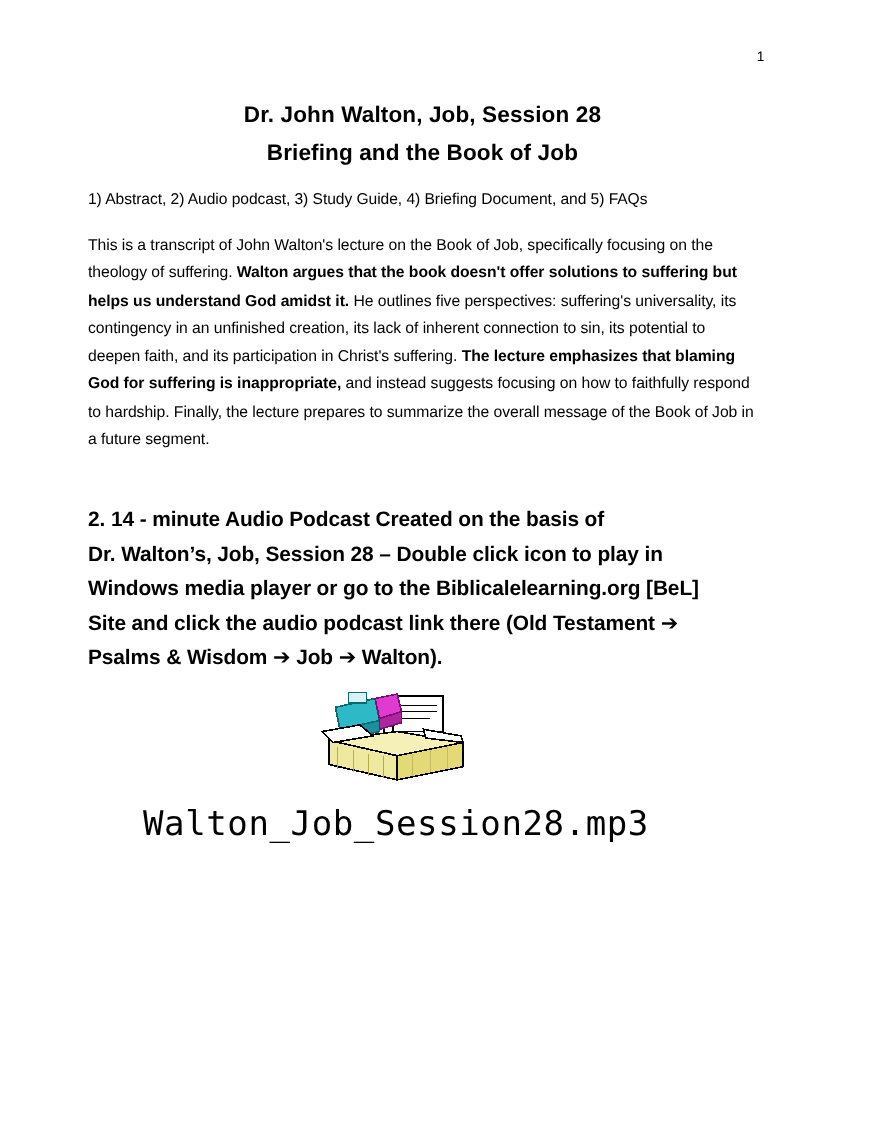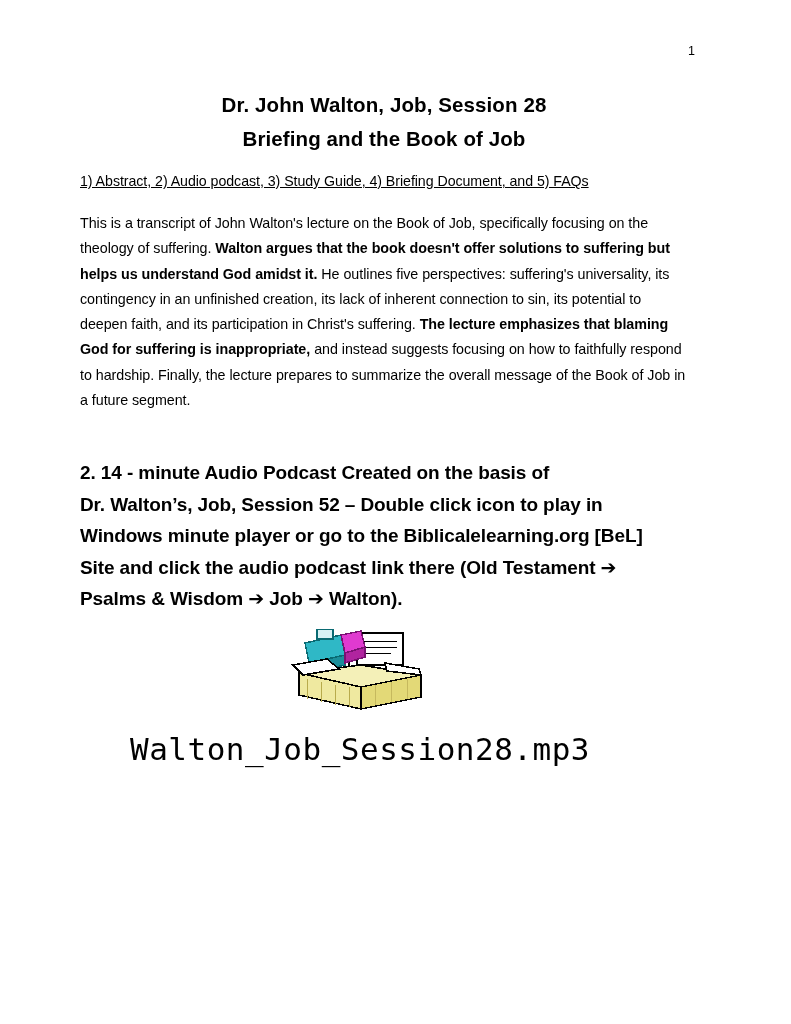--- a/index.html
+++ b/index.html
@@ -45,21 +45,20 @@
   }
   .title-line {
     display: block;
   }
   .subtitle-line {
     margin-top: 15px;
     font-size: 14.2px;
     line-height: 20px;
     text-align: left;
     letter-spacing: -0.05px;
-    text-decoration: underline;
   }
   .section-heading {
     font-weight: bold;
     font-size: 16.5px;
     line-height: 27px;
     margin-top: 36px;
     letter-spacing: -0.1px;
   }
   .body-para {
     font-size: 14.3px;
@@ -118,22 +117,22 @@
       <span class="title-line">Briefing and the Book of Job</span>
     </div>
 
     <div class="subtitle-line">1) Abstract, 2) Audio podcast, 3) Study Guide, 4) Briefing Document, and 5) FAQs</div>
 
 
     <div class="body-para"><span>This is a transcript of John Walton's lecture on the Book of Job, specifically focusing on the theology of suffering. </span><b>Walton argues that the book doesn't offer solutions to suffering but helps us understand God amidst it.</b><span> He outlines five perspectives: suffering's universality, its contingency in an unfinished creation, its lack of inherent connection to sin, its potential to deepen faith, and its participation in Christ's suffering. </span><b>The lecture emphasizes that blaming God for suffering is inappropriate,</b><span> and instead suggests focusing on how to faithfully respond to hardship. Finally, the lecture prepares to summarize the overall message of the Book of Job in a future segment.</span></div>
 
     <div class="section2-heading">
       <span>2.  14 - minute Audio Podcast Created on the basis of</span><br>
-      <span>Dr. Walton’s, Job, Session 52 –  Double click icon to play in</span><br>
-      <span>Windows minute player or go to the Biblicalelearning.org [BeL]</span><br>
+      <span>Dr. Walton’s, Job, Session 28 –  Double click icon to play in</span><br>
+      <span>Windows media player or go to the Biblicalelearning.org [BeL]</span><br>
       <span>Site and click the audio podcast link there (Old Testament </span><span class="arrow">➔</span><br>
       <span>Psalms &amp; Wisdom </span><span class="arrow">➔</span><span> Job </span><span class="arrow">➔</span><span> Walton).</span>
     </div>
 
     <div class="attachment">
       <span class="icon-wrap">
         <svg viewBox="0 0 146 86" width="146" height="86" xmlns="http://www.w3.org/2000/svg" shape-rendering="crispEdges">
 
           <rect x="62" y="10" width="50" height="34" fill="#ffffff" stroke="#000000" stroke-width="1.5"></rect>
           <rect x="70" y="4" width="46" height="32" fill="#ffffff" stroke="#000000" stroke-width="1.5"></rect>

